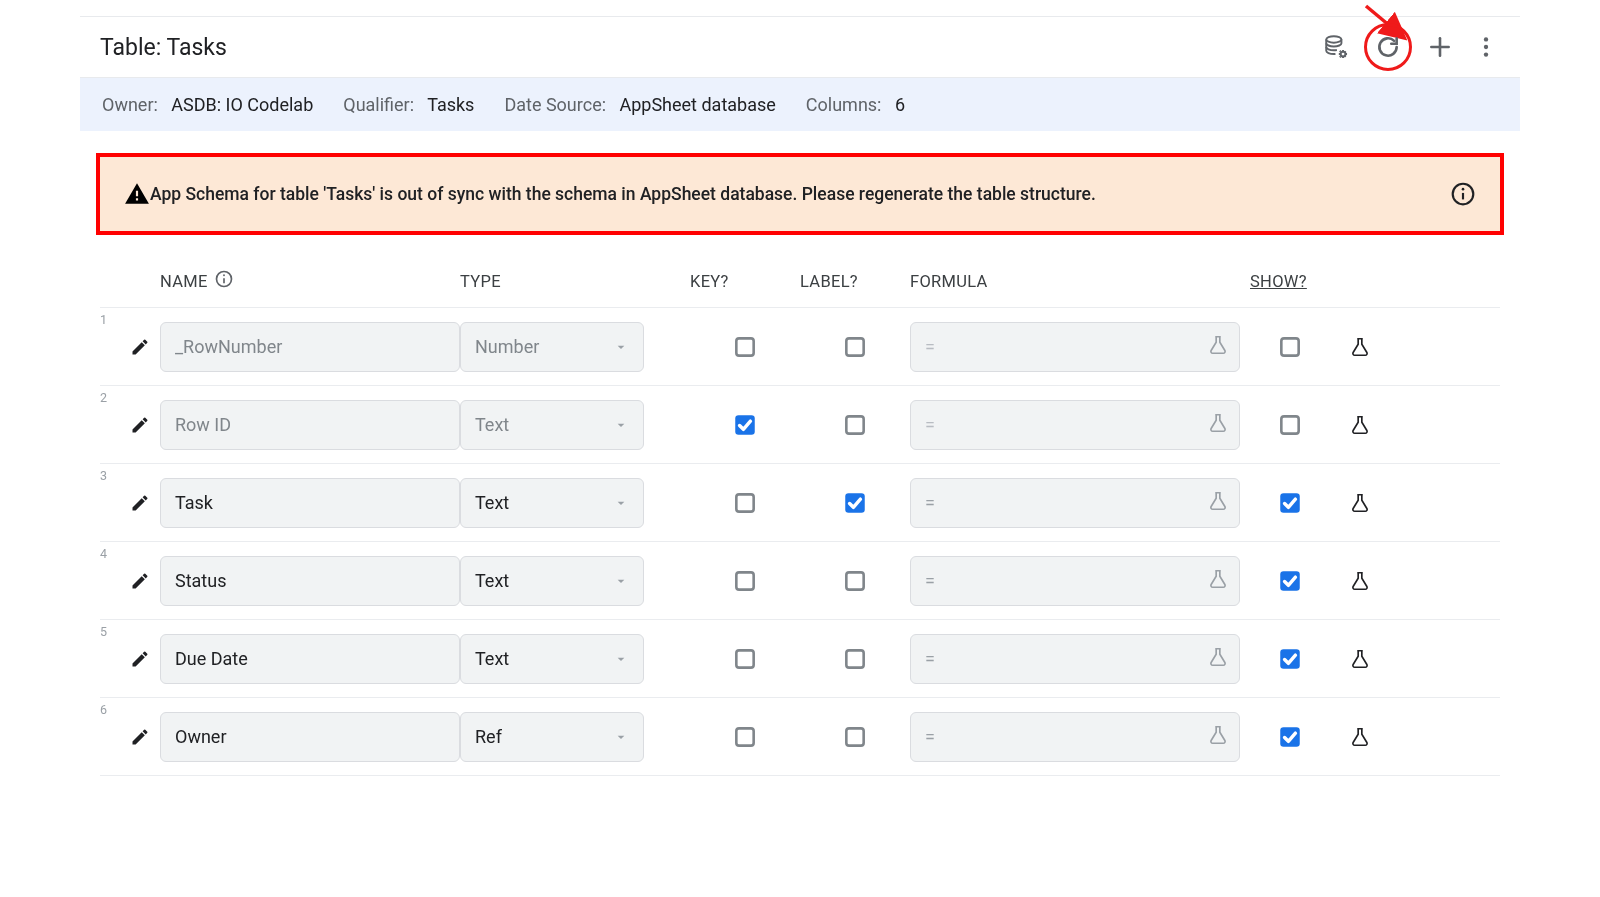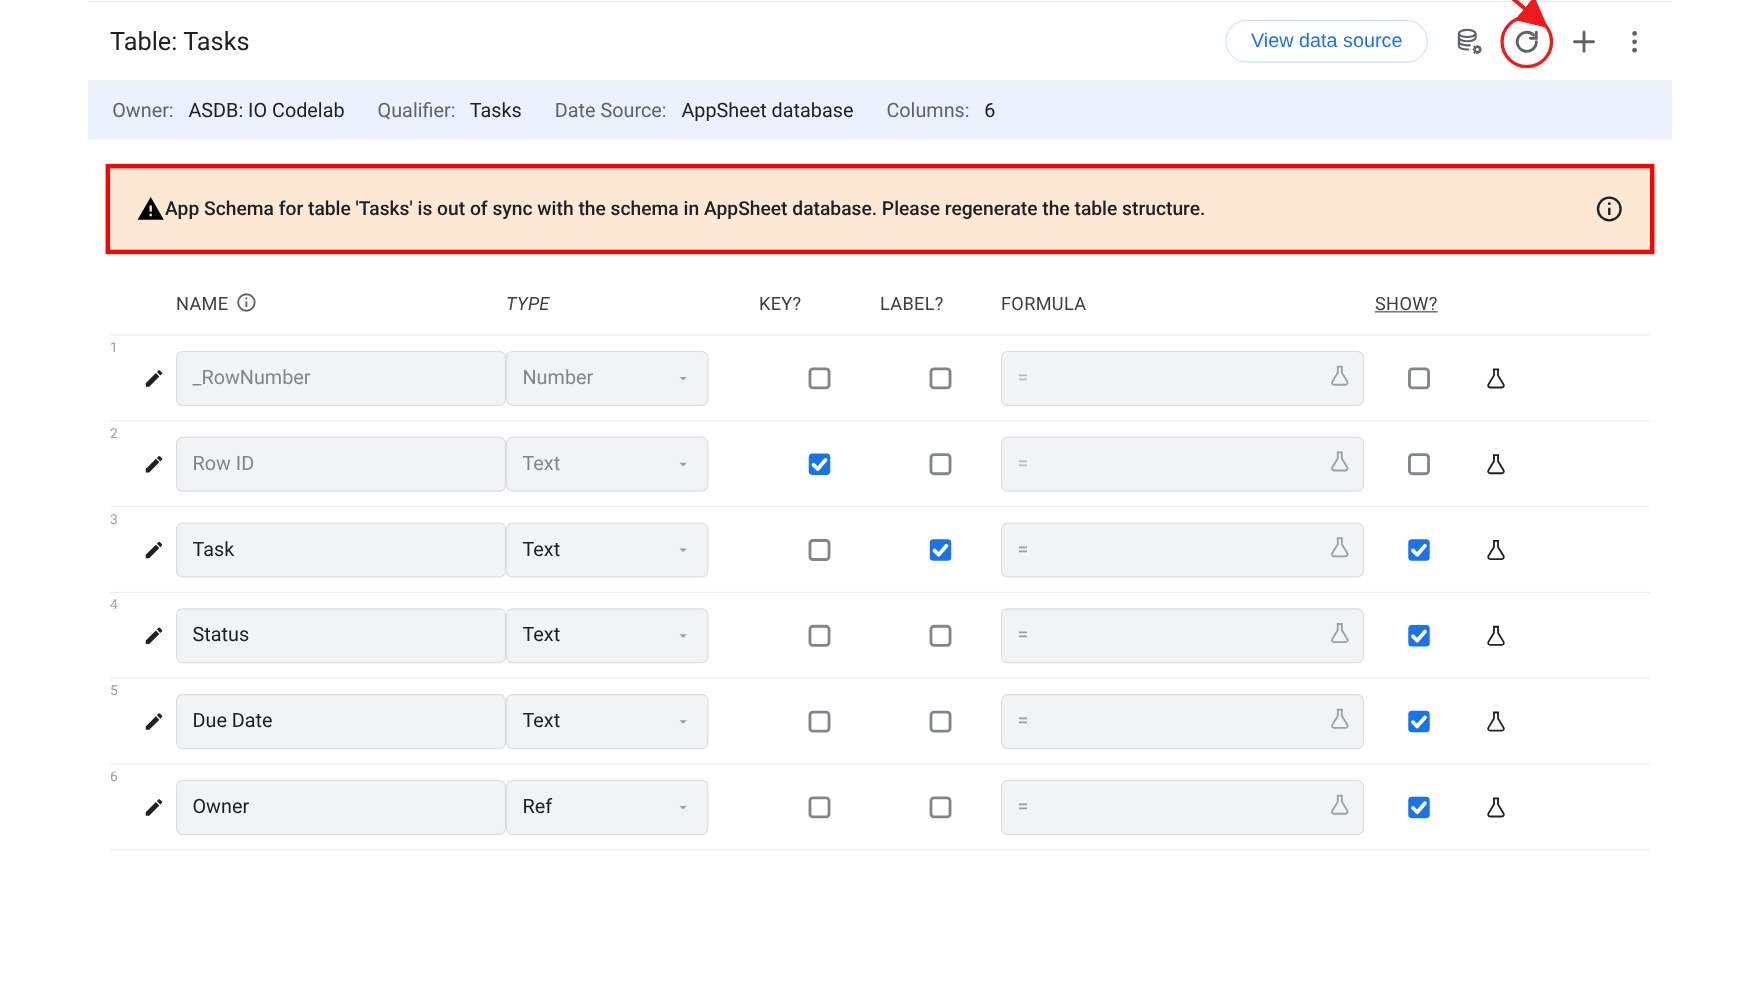--- a/index.html
+++ b/index.html
@@ -18,21 +18,21 @@
     --hi-red:#ef1a1a;
   }
   *{box-sizing:border-box;}
   body{
     margin:0;
     font-family:"Google Sans","Roboto","Helvetica Neue",Arial,sans-serif;
     color:var(--grey-900);
     background:#fff;
     font-size:15px;
   }
-  .page{width:1440px; margin:1px auto; position:relative;}
+  .page{width:1440px; margin:16px auto; position:relative;}
 
   
   .topbar{
     display:flex;
     align-items:center;
     padding:16px 20px 16px 20px;
     border-top:1px solid var(--grey-200);
     border-bottom:1px solid var(--grey-200);
   }
   .topbar h1{margin:0; font-size:23px; font-weight:400; color:var(--grey-900); flex:0 0 auto;}
@@ -105,21 +105,21 @@
   }
   .col-head{
     font-size:16.5px;
     font-weight:400;
     color:var(--grey-800);
     padding:18px 0 14px 0;
     border-bottom:1px solid #eaecef;
     letter-spacing:0.3px;
   }
   .col-head .h-name{display:flex; align-items:center; gap:6px; grid-column:3;}
-  .col-head .h-type{grid-column:4;font-style:italic;}
+  .col-head .h-type{grid-column:4;}
   .col-head .h-key{grid-column:5;}
   .col-head .h-label{grid-column:6;}
   .col-head .h-formula{grid-column:7;}
   .col-head .h-show{grid-column:8;text-decoration:underline;}
 
   .col-row{
     height:78px;
     border-bottom:1px solid #eaecef;
     position:relative;
   }
@@ -177,21 +177,20 @@
       <marker id="ah" markerWidth="8" markerHeight="8" refX="6" refY="4" orient="auto">
         <path d="M0,0 L8,4 L0,8 Z" fill="#ef1a1a"></path>
       </marker>
     </defs>
     <line x1="4" y1="4" x2="40" y2="34" stroke="#ef1a1a" stroke-width="3.5" marker-end="url(#ah)"></line>
   </svg>
 
   <div class="topbar">
     <h1>Table: Tasks</h1>
     <div class="spacer"></div>
-    <button class="view-source-btn">View data source</button>
     <div class="toolbar-icons">
       <span class="toolbar-icon">
         <svg viewBox="0 0 24 24" fill="none" stroke="currentColor" stroke-width="1.8">
           <ellipse cx="10" cy="5" rx="7" ry="3"></ellipse>
           <path d="M3 5v3.5c0 1.66 3.13 3 7 3s7-1.34 7-3V5"></path>
           <path d="M3 8.5V12c0 1.66 3.13 3 7 3 1 0 1.95-.09 2.8-.25"></path>
           <path d="M3 12v3.5c0 1.66 3.13 3 7 3 .5 0 1-.03 1.5-.08"></path>
           <circle cx="18.5" cy="18.5" r="2.2"></circle>
           <path d="M18.5 14.8v1.2M18.5 21v1.2M22.2 18.5h-1.2M15.8 18.5h-1.2M21 16l-.85.85M16.35 20.65 15.5 21.5M21 21l-.85-.85M16.35 16.35 15.5 15.5"></path>
         </svg>

